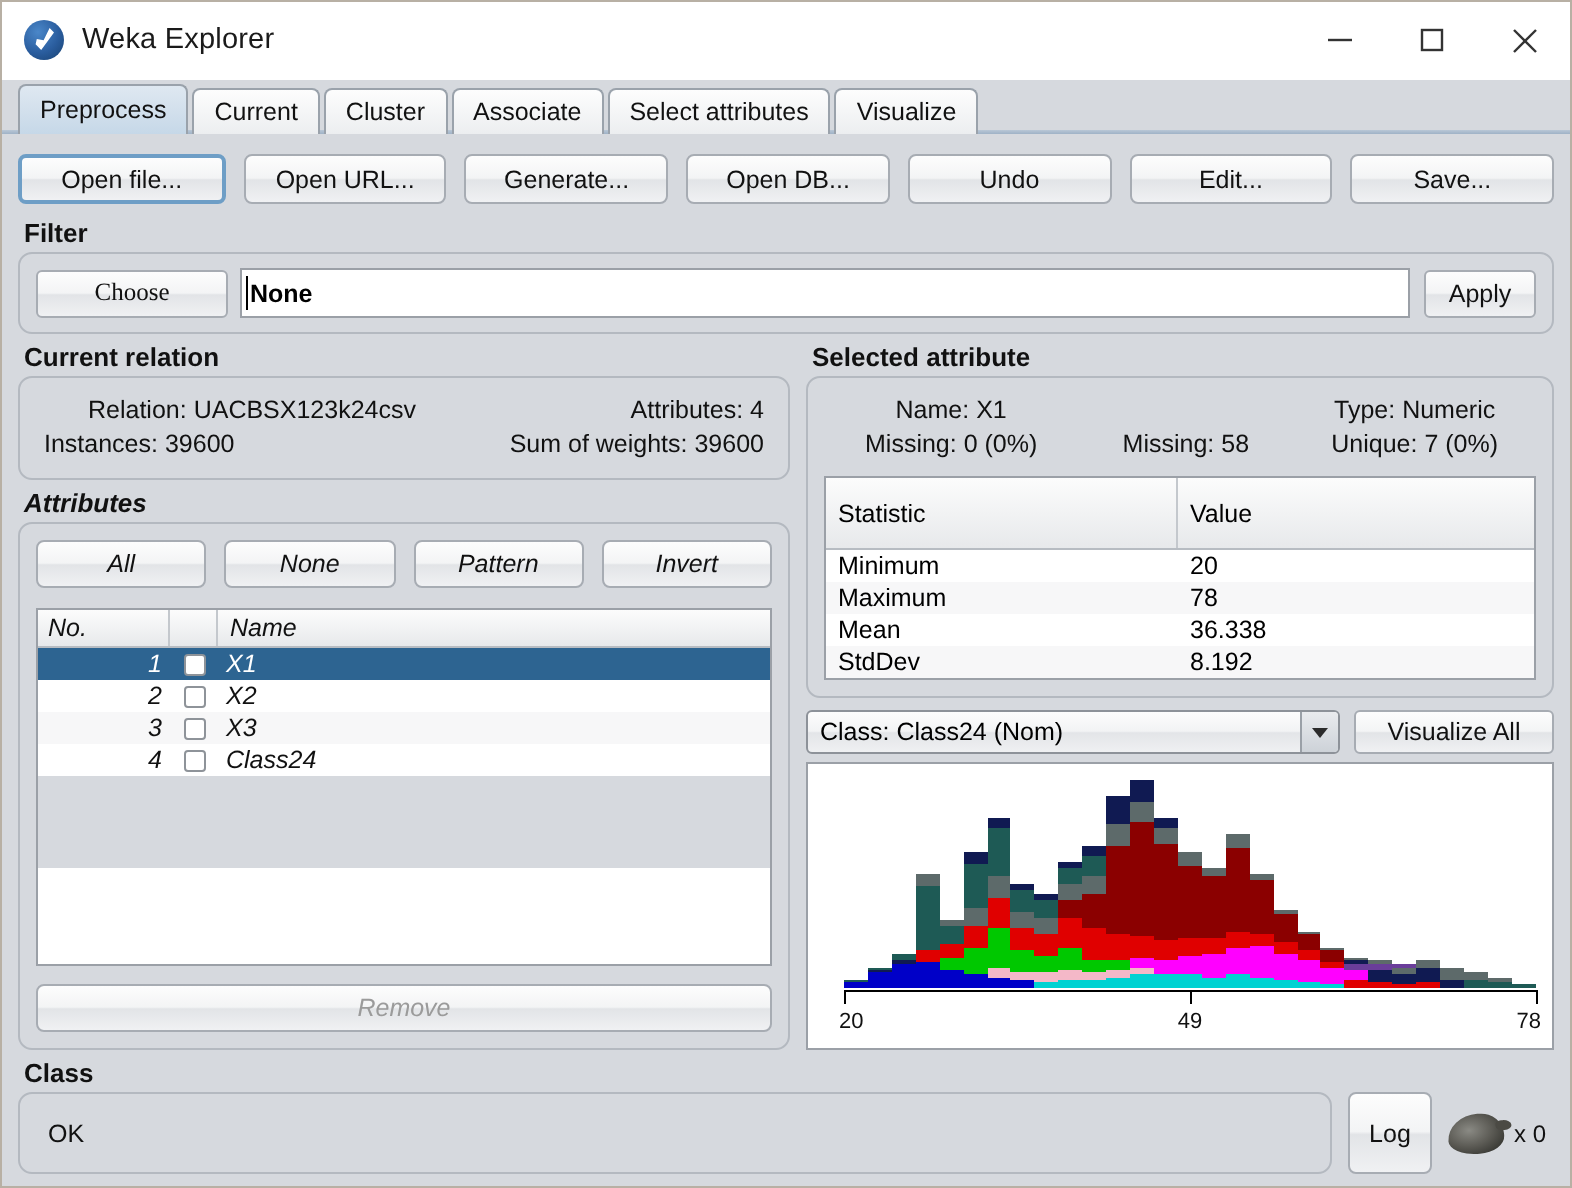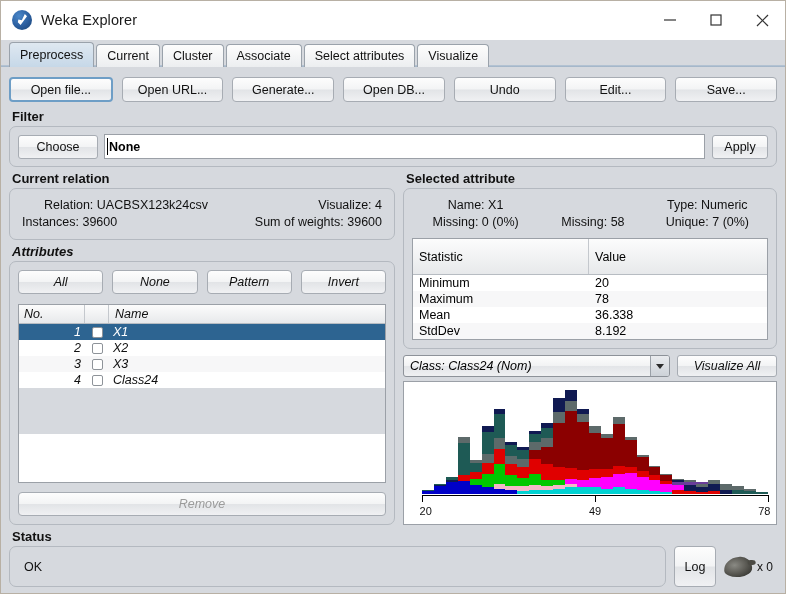--- a/index.html
+++ b/index.html
@@ -145,21 +145,21 @@
     border-radius: 7px;
     background: #d6d9de;
   }
 
   
   .filter-row {
     display: flex; align-items: center;
     padding: 7px 8px;
     gap: 0;
   }
-  .choose-btn { width: 80px; height: 24px; border-radius: 3px; }
+  .choose-btn { width: 96px; height: 24px; border-radius: 3px; font-family: Liberation Serif, serif; }
   .filter-field {
     flex: 1 1 auto;
     height: 25px;
     background: #ffffff;
     border: 1px solid #9ba0a7;
     margin: 0 7px 0 6px;
     display: flex; align-items: center;
     padding-left: 4px;
     font-size: 12.5px;
     font-weight: bold;
@@ -274,21 +274,20 @@
   .st-row:nth-child(odd) { background: #f7f7f8; }
   .st-row:nth-child(even) { background: #ffffff; }
   .st-row .sc1 { width: 176px; padding-left: 6px; }
   .st-row .sc2 { flex: 1 1 auto; padding-left: 6px; }
 
   
   .class-row {
     display: flex; align-items: center;
     gap: 7px;
     margin: 6px 0 4px 0;
-    font-style: italic;
   }
   .combo {
     flex: 1 1 auto;
     height: 22px;
     background: linear-gradient(#fdfdfd 0%, #f2f3f4 48%, #e3e5e8 52%, #eff0f2 100%);
     border: 1px solid #8d9299;
     border-radius: 3px;
     display: flex; align-items: center;
     font-size: 12.5px;
     padding-left: 6px;
@@ -460,21 +459,21 @@
 
         <div class="group">
           <div class="group-title">Current relation</div>
           <div class="group-box">
             <div class="relinfo">
               <div class="ri-cell ri-left">
                 <span>Relation:</span>&nbsp;
                 <span>UACBSX123k24csv</span>
               </div>
               <div class="ri-cell ri-right">
-                <span>Visualize:</span>&nbsp;
+                <span>Attributes:</span>&nbsp;
                 <span>4</span>
               </div>
               <div class="ri-cell">
                 <span>Instances:</span>&nbsp;
                 <span>39600</span>
               </div>
               <div class="ri-cell ri-right">
                 <span>Sum of weights:</span>&nbsp;
                 <span>39600</span>
               </div>
@@ -806,21 +805,21 @@
               <div class="axis-tick" style="left: calc(50% + 5px);"></div>
               <div class="axis-lbl" style="left: calc(50% + 5px);">49</div>
               <div class="axis-tick" style="left: calc(100% - 8px);"></div>
               <div class="axis-lbl" style="left: calc(100% - 8px); transform: translateX(-80%);">78</div>
             </div>
         </div>
       </div>
     </div>
 
     <div class="group status-group">
-      <div class="group-title">Status</div>
+      <div class="group-title">Class</div>
       <div class="status-row">
         <div class="status-field">OK</div>
         <div class="wbtn log-btn">Log</div>
         <div class="bird-wrap">
           <div class="bird"></div>
           <div class="bird-count">x 0</div>
         </div>
       </div>
     </div>
 

